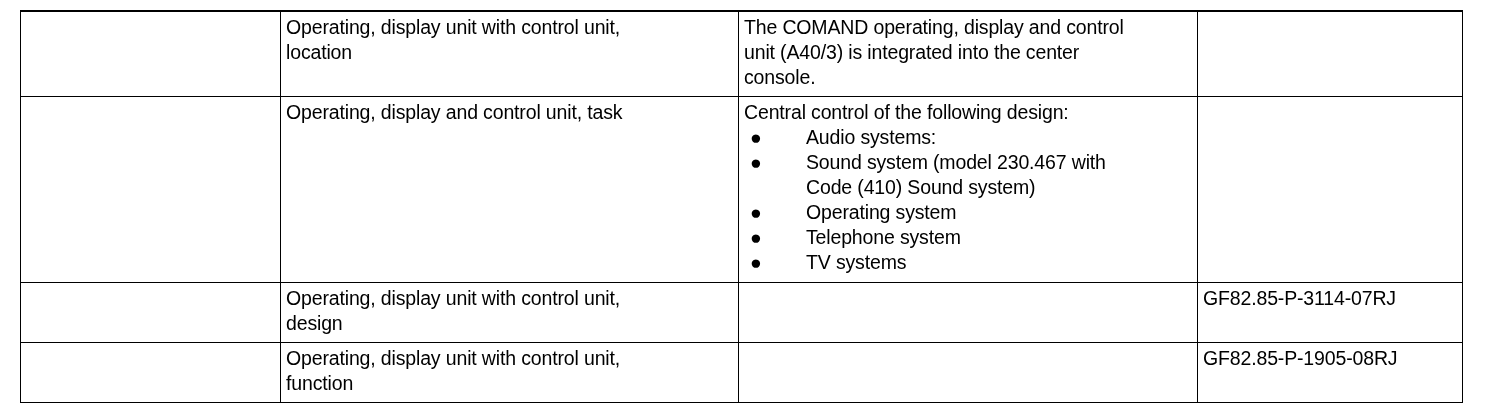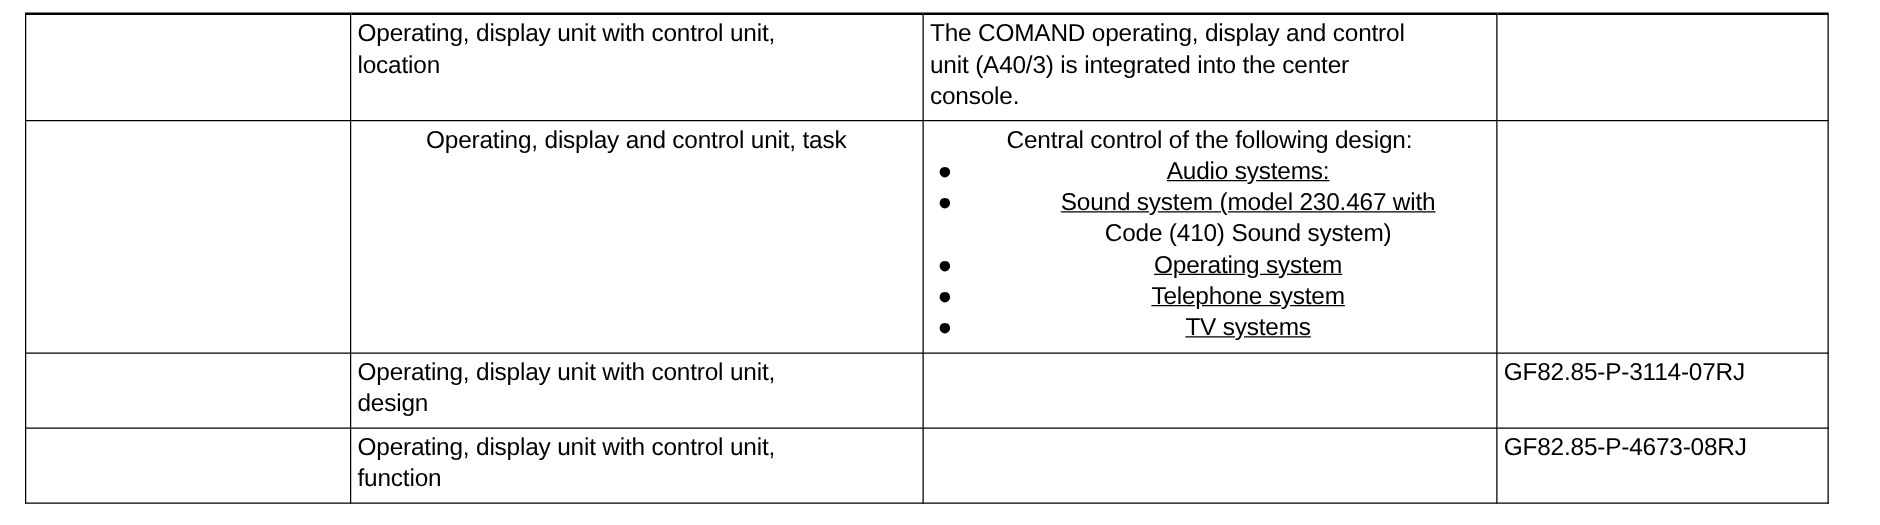--- a/index.html
+++ b/index.html
@@ -57,21 +57,21 @@
     letter-spacing: -0.15px;
     padding: 3px 6px 6px 5px;
     white-space: pre-line;
   }
 
   .cell-empty {
     min-height: 10px;
   }
 
   .row-loc    td { height: 83px; }
-  .row-task   td { height: 185px; text-align: center; }
+  .row-task   td { height: 185px; }
   .row-design td { height: 57px; }
   .row-func   td { height: 57px; }
 
   
   .desc-block {
     font-size: 19.5px;
     line-height: 25px;
     letter-spacing: -0.15px;
     padding: 3px 6px 4px 5px;
   }
@@ -90,21 +90,20 @@
   }
   .bullet-glyph {
     position: absolute;
     left: 6px;
     top: 0;
     font-size: 19.5px;
     line-height: 25px;
   }
   .bullet-text {
     display: block;
-    text-decoration: underline;
   }
   .bullet-cont {
     display: block;
   }
 </style>
 </head>
 <body>
 
 <div class="page">
 
@@ -202,20 +201,20 @@
           <div class="cell-text cell-empty"></div>
         </td>
         <td>
           <div class="cell-text">Operating, display unit with control unit,
 function</div>
         </td>
         <td>
           <div class="cell-text cell-empty"></div>
         </td>
         <td>
-          <div class="cell-text">GF82.85-P-4673-08RJ</div>
+          <div class="cell-text">GF82.85-P-1905-08RJ</div>
         </td>
       </tr>
 
     </tbody>
   </table>
 
 </div>
 
 </body></html>

